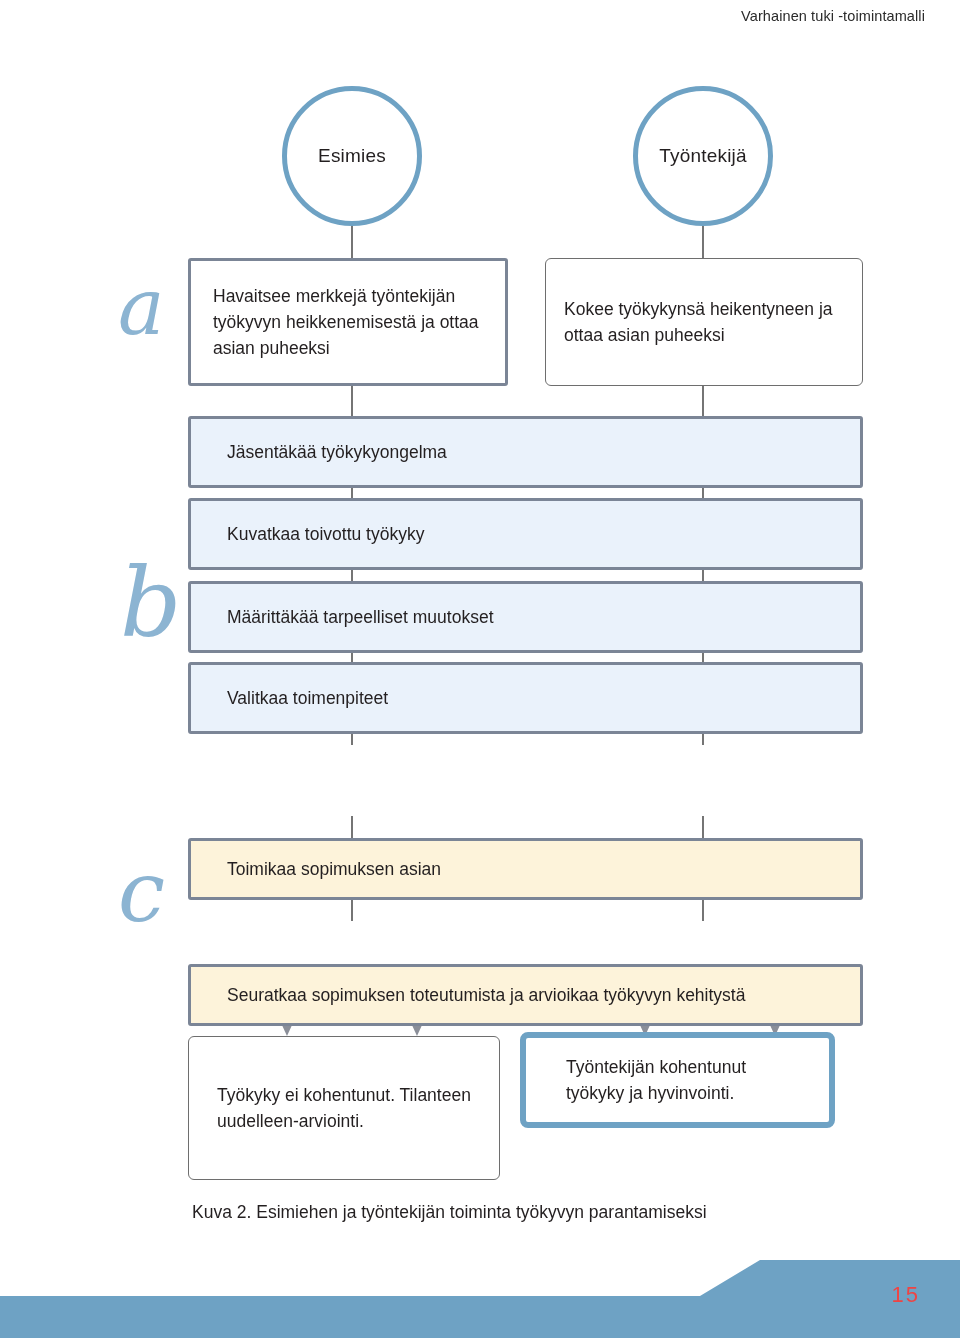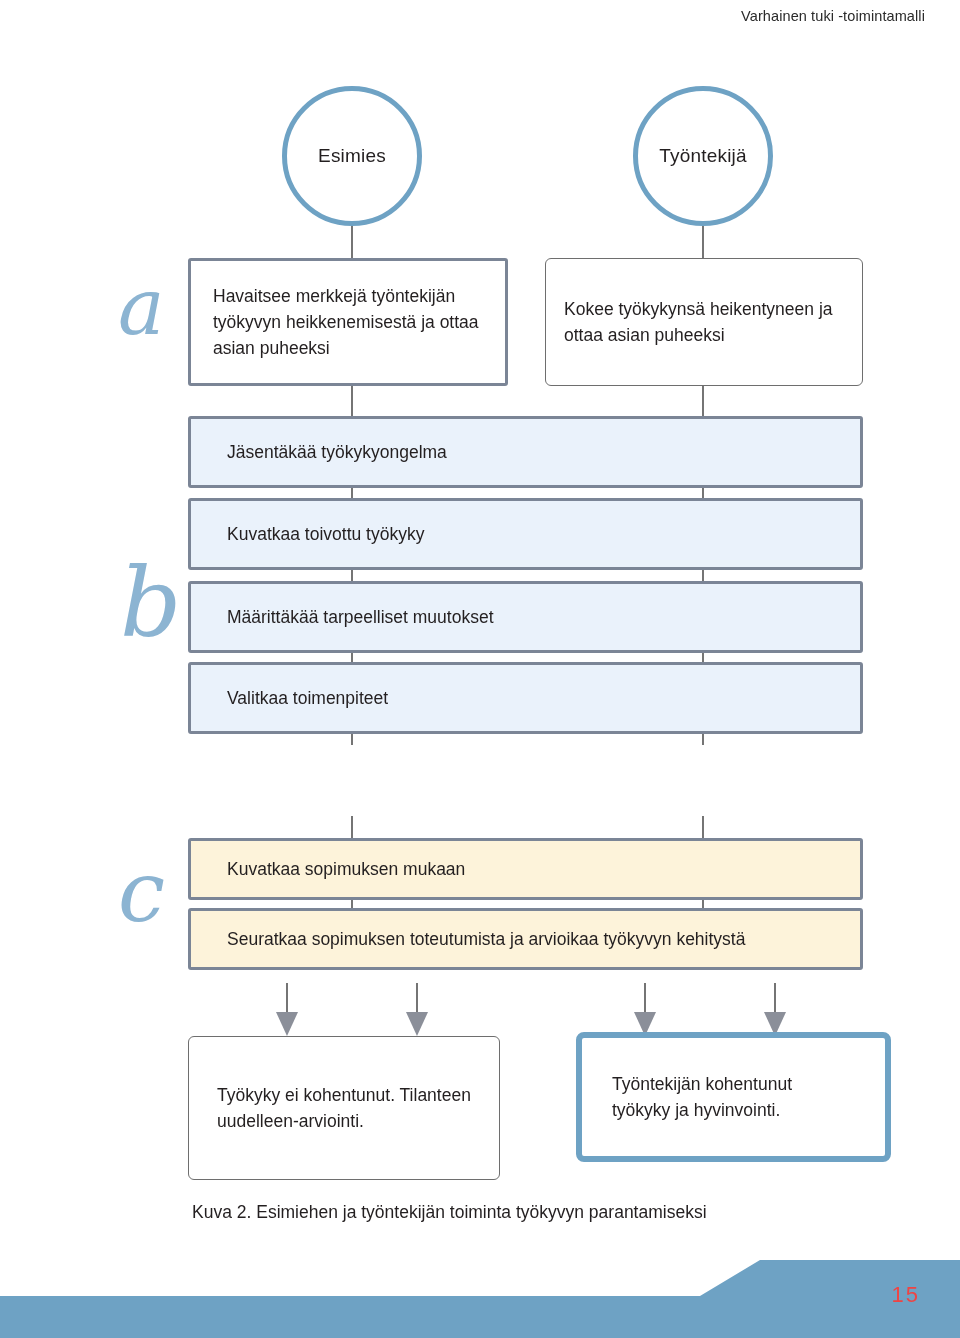--- a/index.html
+++ b/index.html
@@ -119,25 +119,25 @@
   .box-b { left: 188px; width: 675px; height: 72px; padding: 0 36px; }
   #box-b-1 { top: 416px; }
   #box-b-2 { top: 498px; }
   #box-b-3 { top: 581px; align-items: center; }
   #box-b-4 { top: 662px; }
   #box-b-5 { top: 744px; }
 
   
   .box-c { left: 188px; width: 675px; height: 62px; padding: 0 36px; }
   #box-c-1 { top: 838px; }
-  #box-c-2 { top: 908px; }
+  #box-c-2 { top: 964px; }
 
   
   #box-out-left  { left: 188px; top: 1036px; width: 312px; height: 144px; padding: 0 28px; }
-  #box-out-right { left: 576px; top: 1032px; width: 315px; height: 130px; padding: 0 30px; }
+  #box-out-right { left: 520px; top: 1032px; width: 315px; height: 96px; padding: 0 40px; }
 
   
   .figure-caption {
     position: absolute;
     left: 192px;
     top: 1202px;
     font-size: 17.5px;
     color: #231f20;
     white-space: nowrap;
   }
@@ -228,21 +228,21 @@
     <span class="btext">Kuvatkaa toivottu työkyky</span>
   </div>
   <div id="box-b-3" class="fbox box-b box-thick fill-b">
     <span class="btext">Määrittäkää tarpeelliset muutokset</span>
   </div>
   <div id="box-b-4" class="fbox box-b box-thick fill-b">
     <span class="btext">Valitkaa toimenpiteet</span>
   </div>
 
   <div id="box-c-1" class="fbox box-c box-thick fill-c">
-    <span class="btext">Kuvatkaa sopimuksen mukaan</span>
+    <span class="btext">Toimikaa sopimuksen asian</span>
   </div>
   <div id="box-c-2" class="fbox box-c box-thick fill-c">
     <span class="btext">Seuratkaa sopimuksen toteutumista ja arvioikaa työkyvyn kehitystä</span>
   </div>
 
   <div id="box-out-left" class="fbox box-thin">
     <span class="btext">Työkyky ei kohentunut. Tilanteen uudelleen-arviointi.</span>
   </div>
   <div id="box-out-right" class="fbox box-blue">
     <span class="btext">Työntekijän kohentunut työkyky ja hyvinvointi.</span>

